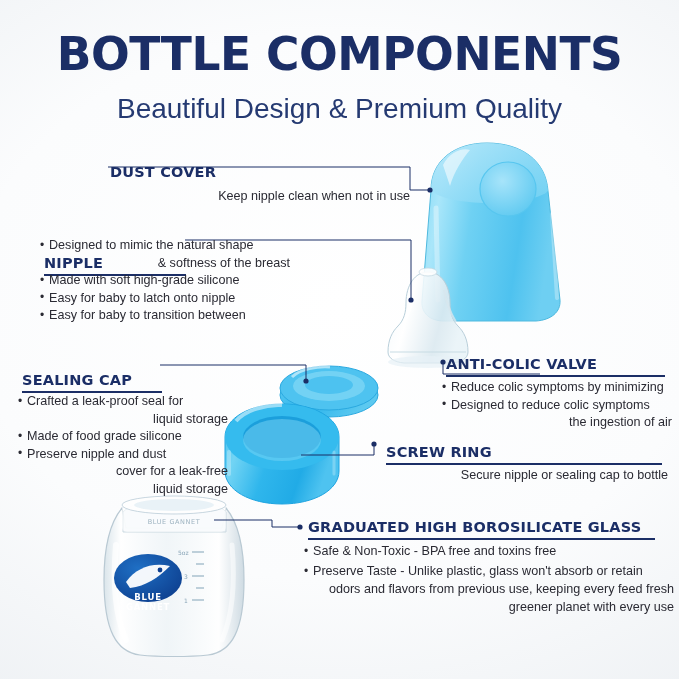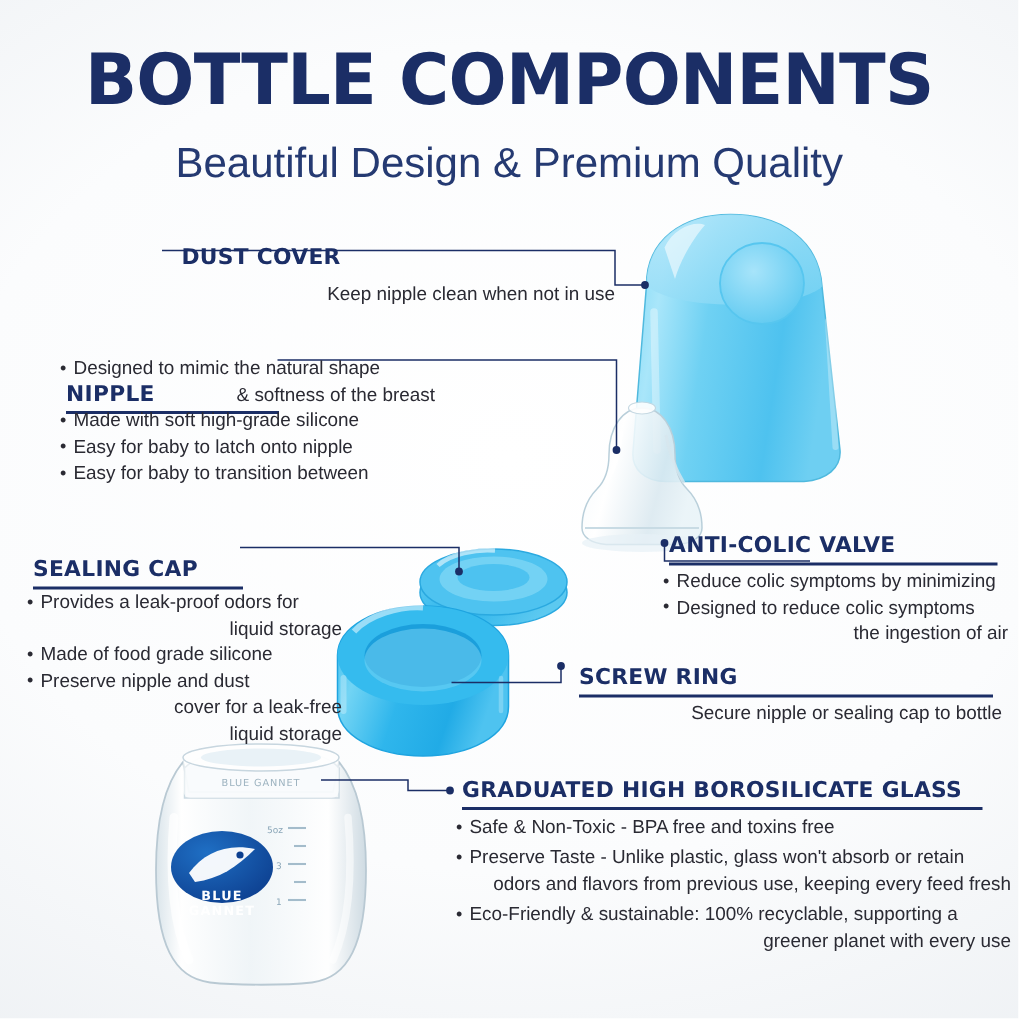--- a/index.html
+++ b/index.html
@@ -221,21 +221,21 @@
       <circle cx="306" cy="381" r="2.6"></circle>
       <circle cx="443" cy="362" r="2.6"></circle>
       <circle cx="374" cy="444" r="2.6"></circle>
       <circle cx="300" cy="527" r="2.6"></circle>
     </g>
   </svg>
 
   <div class="title">BOTTLE COMPONENTS</div>
   <div class="subtitle">Beautiful Design &amp; Premium Quality</div>
 
-  <div class="hd" style="left:121px; top:164px; width:300px;">
+  <div class="hd" style="left:110px; top:164px; width:300px;">
     <span>DUST COVER</span>
   </div>
   <div class="body" style="left:110px; top:188px; width:300px;">
     <div class="li plain">Keep nipple clean when not in use</div>
   </div>
 
   <div class="hd" style="left:44px; top:215px; width:142px;margin-top:40px;">
     <span>NIPPLE</span>
     <span class="rule"></span>
   </div>
@@ -245,21 +245,21 @@
     <div class="li">Made with soft high-grade silicone</div>
     <div class="li">Easy for baby to latch onto nipple</div>
     <div class="li">Easy for baby to transition between</div>
   </div>
 
   <div class="hd" style="left:22px; top:372px; width:140px;">
     <span>SEALING CAP</span>
     <span class="rule"></span>
   </div>
   <div class="body" style="left:18px; top:393px; width:210px;">
-    <div class="li">Provides a leak-proof odors for</div>
+    <div class="li">Crafted a leak-proof seal for</div>
     <div class="li plain" style="padding-left:9px;">liquid storage</div>
     <div class="li">Made of food grade silicone</div>
     <div class="li">Preserve nipple and dust</div>
     <div class="li plain" style="padding-left:9px;">cover for a leak-free</div>
     <div class="li plain" style="padding-left:9px;">liquid storage</div>
   </div>
 
   <div class="hd" style="left:446px; top:356px; width:219px;">
     <span>ANTI-COLIC VALVE</span>
     <span class="rule"></span>
@@ -279,17 +279,16 @@
   </div>
 
   <div class="hd" style="left:308px; top:519px; width:347px;">
     <span>GRADUATED HIGH BOROSILICATE GLASS</span>
     <span class="rule"></span>
   </div>
   <div class="body" style="left:304px; top:542px; width:370px; line-height:19px;">
     <div class="li">Safe &amp; Non-Toxic - BPA free and toxins free</div>
     <div class="li">Preserve Taste - Unlike plastic, glass won't absorb or retain</div>
     <div class="li plain" style="padding-left:9px; margin-top:-2px;">odors and flavors from previous use, keeping every feed fresh</div>
-    <div class="li">Eco-Friendly &amp; sustainable: 100% recyclable, supporting a</div>
     <div class="li plain" style="padding-left:9px; margin-top:-2px;">greener planet with every use</div>
   </div>
 
 </div>
 
 </body></html>

